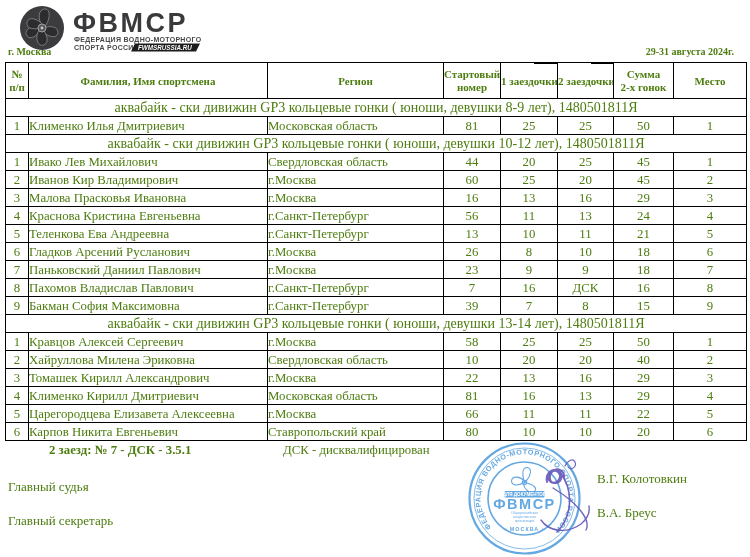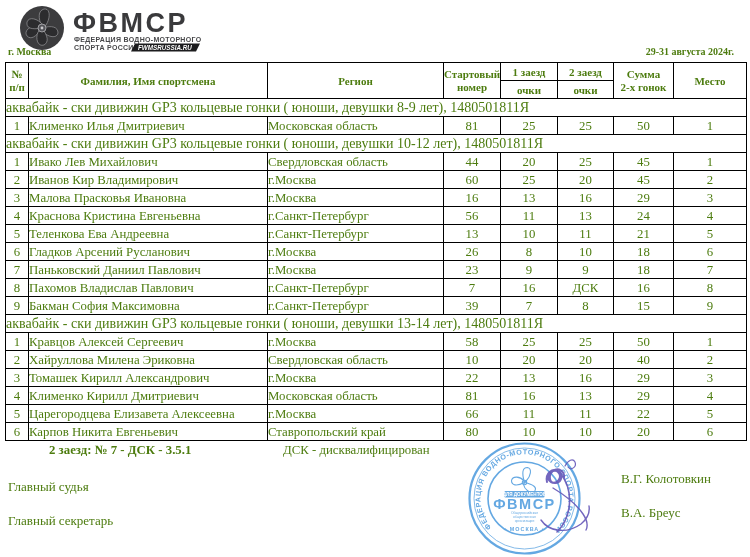--- a/index.html
+++ b/index.html
@@ -15,35 +15,35 @@
   .meta-row{position:absolute;left:6px;top:46px;width:740px;height:15px;font-weight:bold;font-size:10px;}
   .meta-city{position:absolute;left:2px;top:0;}
   .meta-date{position:absolute;right:12px;top:0;}
 
   
   table.results{position:absolute;left:5px;top:62px;width:741px;border-collapse:collapse;table-layout:fixed;}
   table.results td, table.results th{border:1px solid #000;padding:0;overflow:hidden;white-space:nowrap;}
   table.results{border:1.5px solid #000;}
   thead th{font-weight:bold;font-size:11px;line-height:12px;vertical-align:middle;height:35px;}
   .hdr-two-line div{line-height:13px;}
-  .hdr-split{display:flex;flex-direction:column;height:35px;text-align:center;}
+  .hdr-split{display:flex;flex-direction:row;height:35px;text-align:center;}
   .hdr-split .top{flex:1;display:flex;align-items:center;justify-content:center;}
   .hdr-split .bottom{flex:1;display:flex;align-items:center;justify-content:center;border-top:1px solid #000;}
-  tr.section-row td{font-size:14px;text-align:left;height:17px;line-height:17px;font-weight:normal;}
+  tr.section-row td{font-size:14px;text-align:center;height:17px;line-height:17px;font-weight:normal;}
   tbody td{font-size:12.8px;height:17px;line-height:16px;}
   td.center{text-align:center;}
   td.left{text-align:left;padding-left:4px;}
 
   
   .footnote{position:absolute;top:443px;left:0;width:750px;font-size:12.8px;}
   .footnote .fn-left{position:absolute;left:49px;top:0;font-weight:bold;}
   .footnote .fn-right{position:absolute;left:283px;top:0;}
   .sign-row{position:absolute;left:0;width:750px;font-size:13px;}
   .sign-row .role{position:absolute;left:8px;top:8px;}
-  .sign-row .name{position:absolute;left:597px;top:0;margin-left:24px;}
+  .sign-row .name{position:absolute;left:597px;top:0;}
   .row-judge{top:471px;}
   .row-secretary{top:505px;}
 
   
   .stamp{position:absolute;left:462px;top:440px;z-index:3;opacity:.85;}
   .signature{position:absolute;left:495px;top:436px;z-index:4;opacity:.9;}
 </style>
 </head>
 <body>
 

